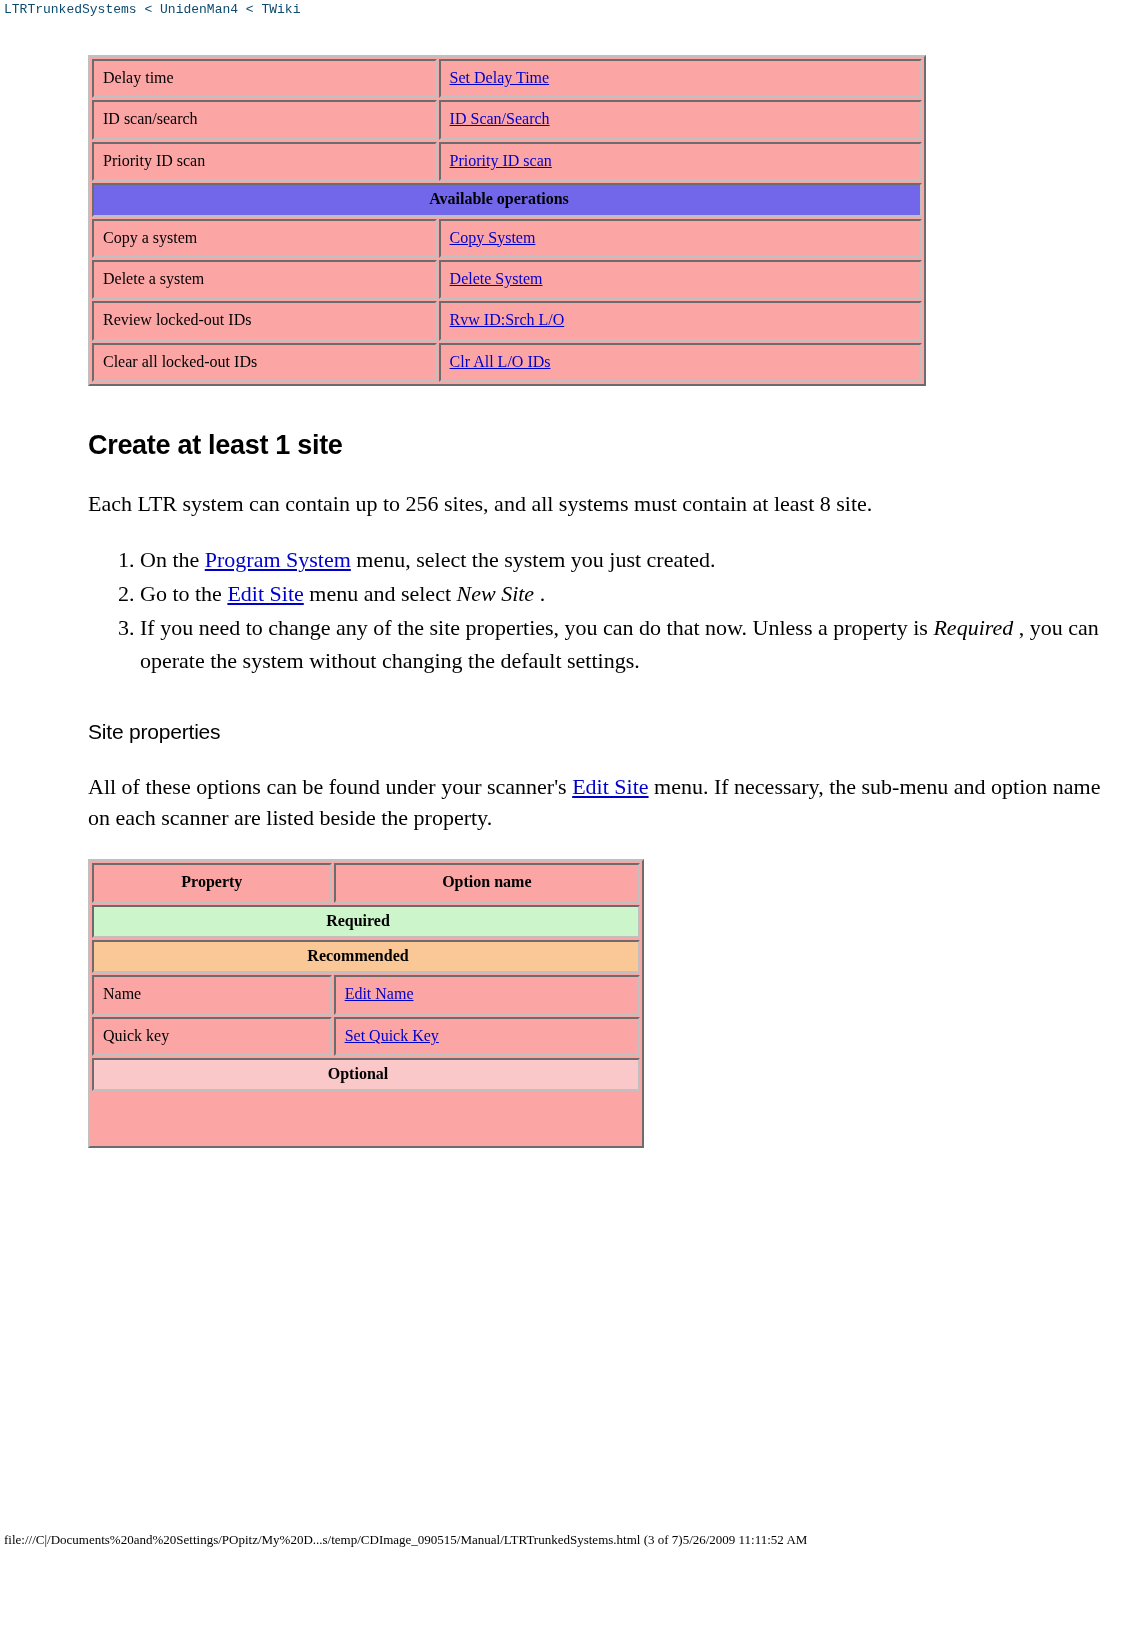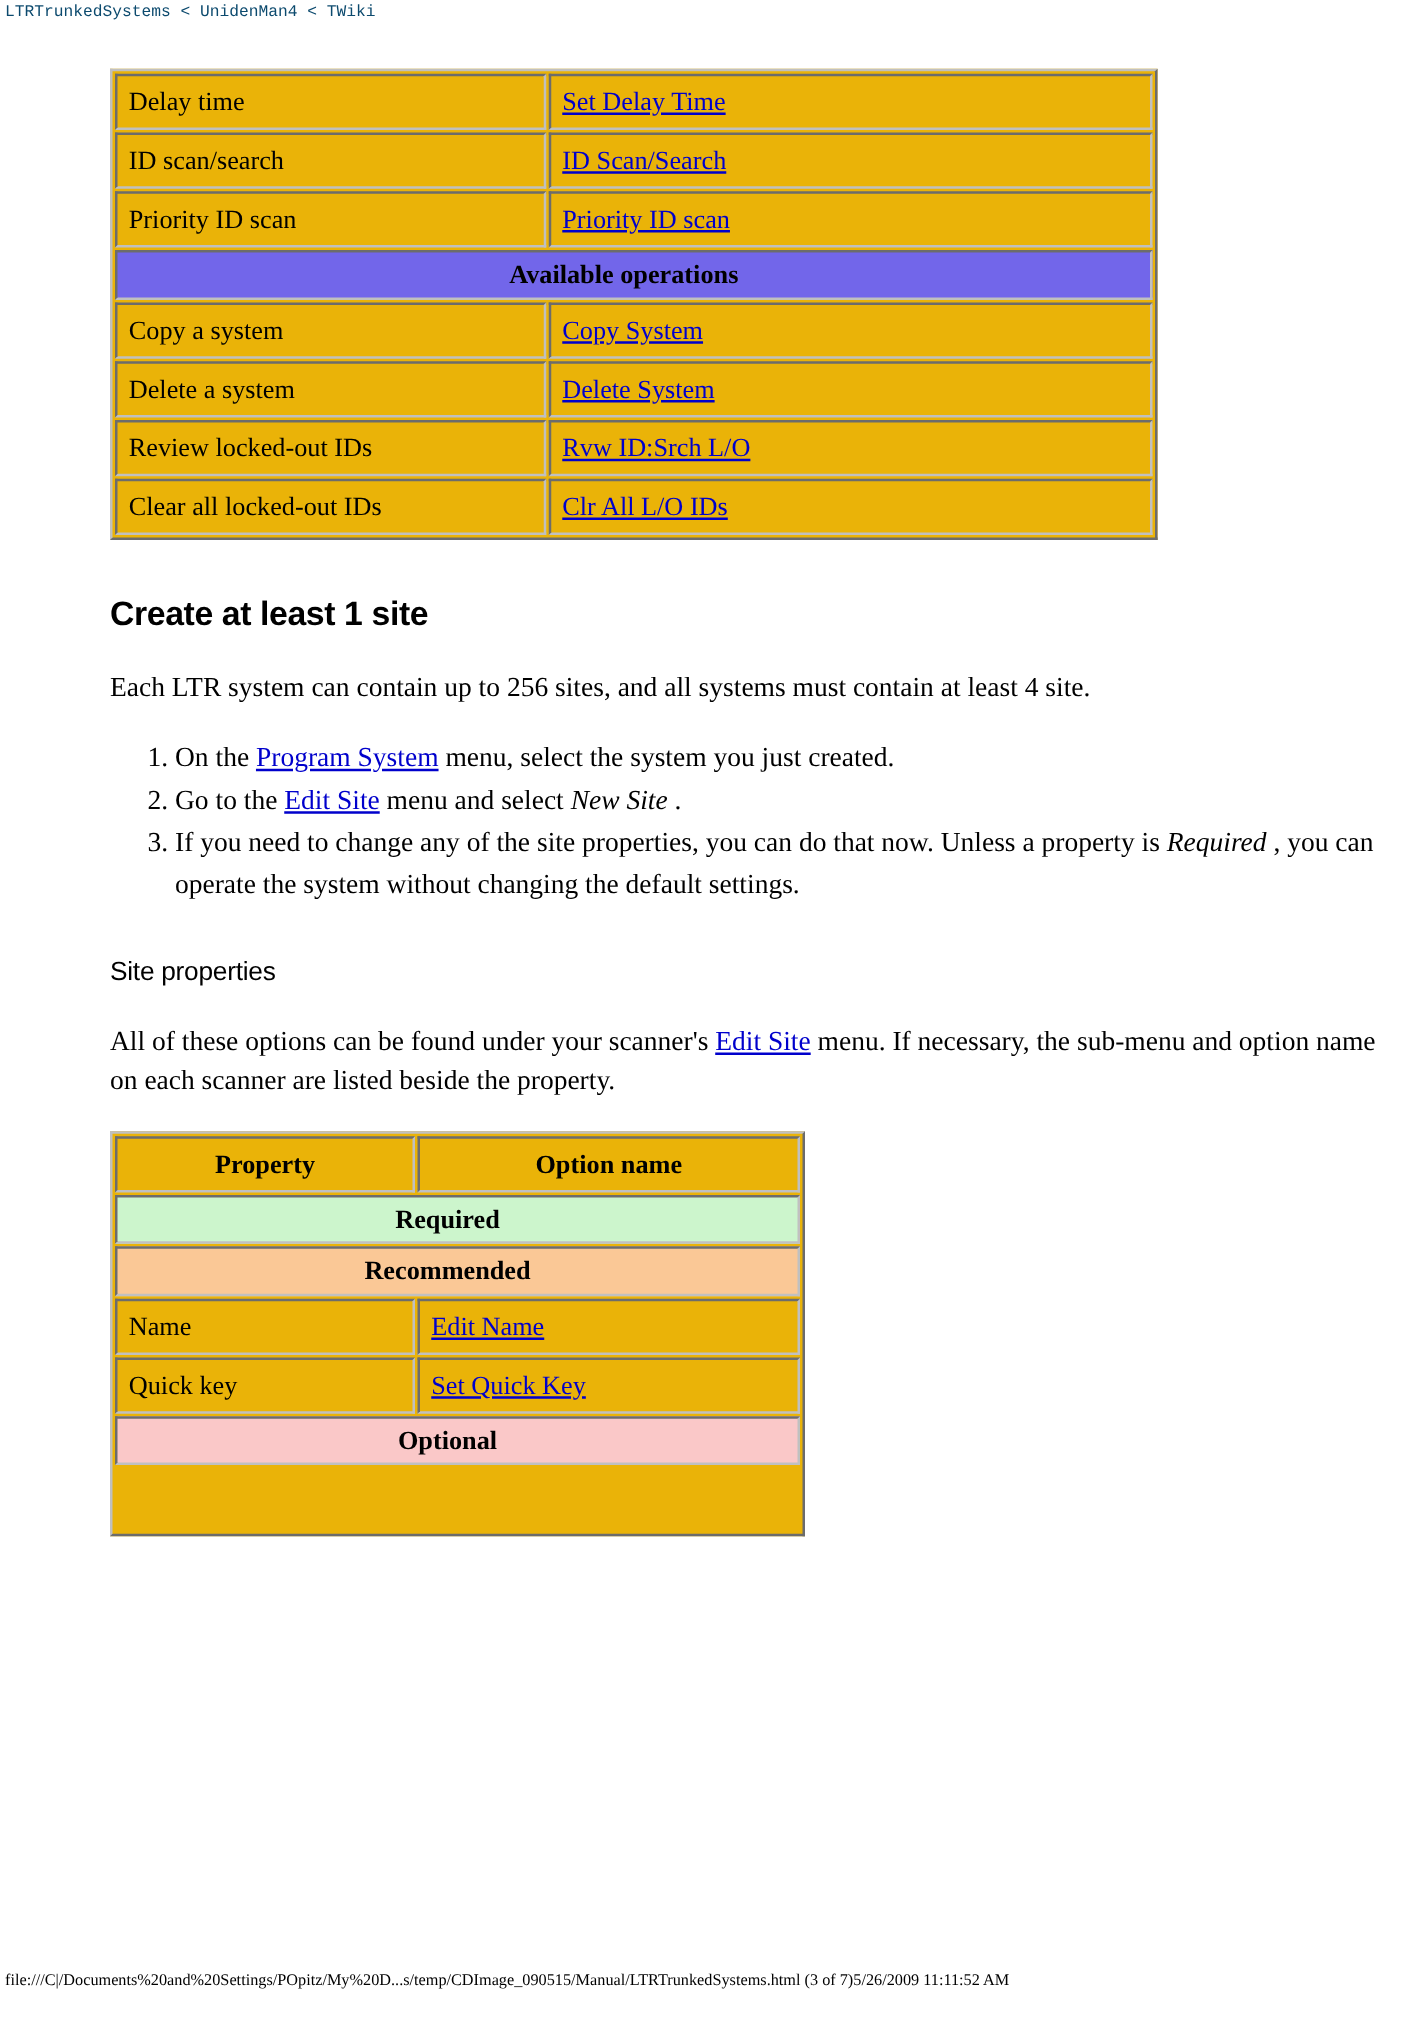--- a/index.html
+++ b/index.html
@@ -26,43 +26,43 @@
     font-size: 13px;
     line-height: 16px;
     color: #0c4a6e;
     white-space: nowrap;
   }
 
   
   .page-footer {
     position: absolute;
     left: 4px;
-    top: 1576px;
+    top: 1532px;
     font-family: "Liberation Serif", "DejaVu Serif", serif;
     font-size: 13px;
     line-height: 16px;
     color: #000;
     white-space: nowrap;
   }
 
   
   .content {
     position: absolute;
     left: 88px;
     top: 55px;
     width: 1015px;
   }
 
   
   table.legacy {
     border-collapse: separate;
     border-spacing: 2px;
     border: 2px outset #c0c0c0;
-    background: #eab308;
-    font-size: 21px;
+    background: #fca5a5;
+    font-size: 16px;
     line-height: 1.15;
   }
   table.legacy td,
   table.legacy th {
     border: 2px inset #c0c0c0;
     padding: 8px 9px 9px 9px;
     vertical-align: middle;
     font-weight: normal;
     text-align: left;
   }
@@ -182,21 +182,21 @@
         <td class="prop">Clear all locked-out IDs</td>
         <td class="optname">
           <a class="wiki-link" href="#" style="color: rgb(0, 0, 204);">Clr All L/O IDs</a>
         </td>
       </tr>
     </tbody>
   </table>
 
   <h2 class="sec-head">Create at least 1 site</h2>
 
-  <p class="body-text">Each LTR system can contain up to 256 sites, and all systems must contain at least 4 site.</p>
+  <p class="body-text">Each LTR system can contain up to 256 sites, and all systems must contain at least 8 site.</p>
 
   <ol class="steps">
     <li><span>On the </span><a class="wiki-link" href="#" style="color: rgb(0, 0, 204);">Program System</a><span> menu, select the system you just created.</span></li>
     <li><span>Go to the </span><a class="wiki-link" href="#" style="color: rgb(0, 0, 204);">Edit Site</a><span> menu and select </span><span class="ital">New Site</span><span> .</span></li>
     <li><span>If you need to change any of the site properties, you can do that now. Unless a property is </span><span class="ital">Required</span><span> , you can operate the system without changing the default settings.</span></li>
   </ol>
 
   <h3 class="sub-head">Site properties</h3>
 
   <p class="body-text"><span>All of these options can be found under your scanner's </span><a class="wiki-link" href="#" style="color: rgb(0, 0, 204);">Edit Site</a><span> menu. If necessary, the sub-menu and option name on each scanner are listed beside the property.</span></p>

